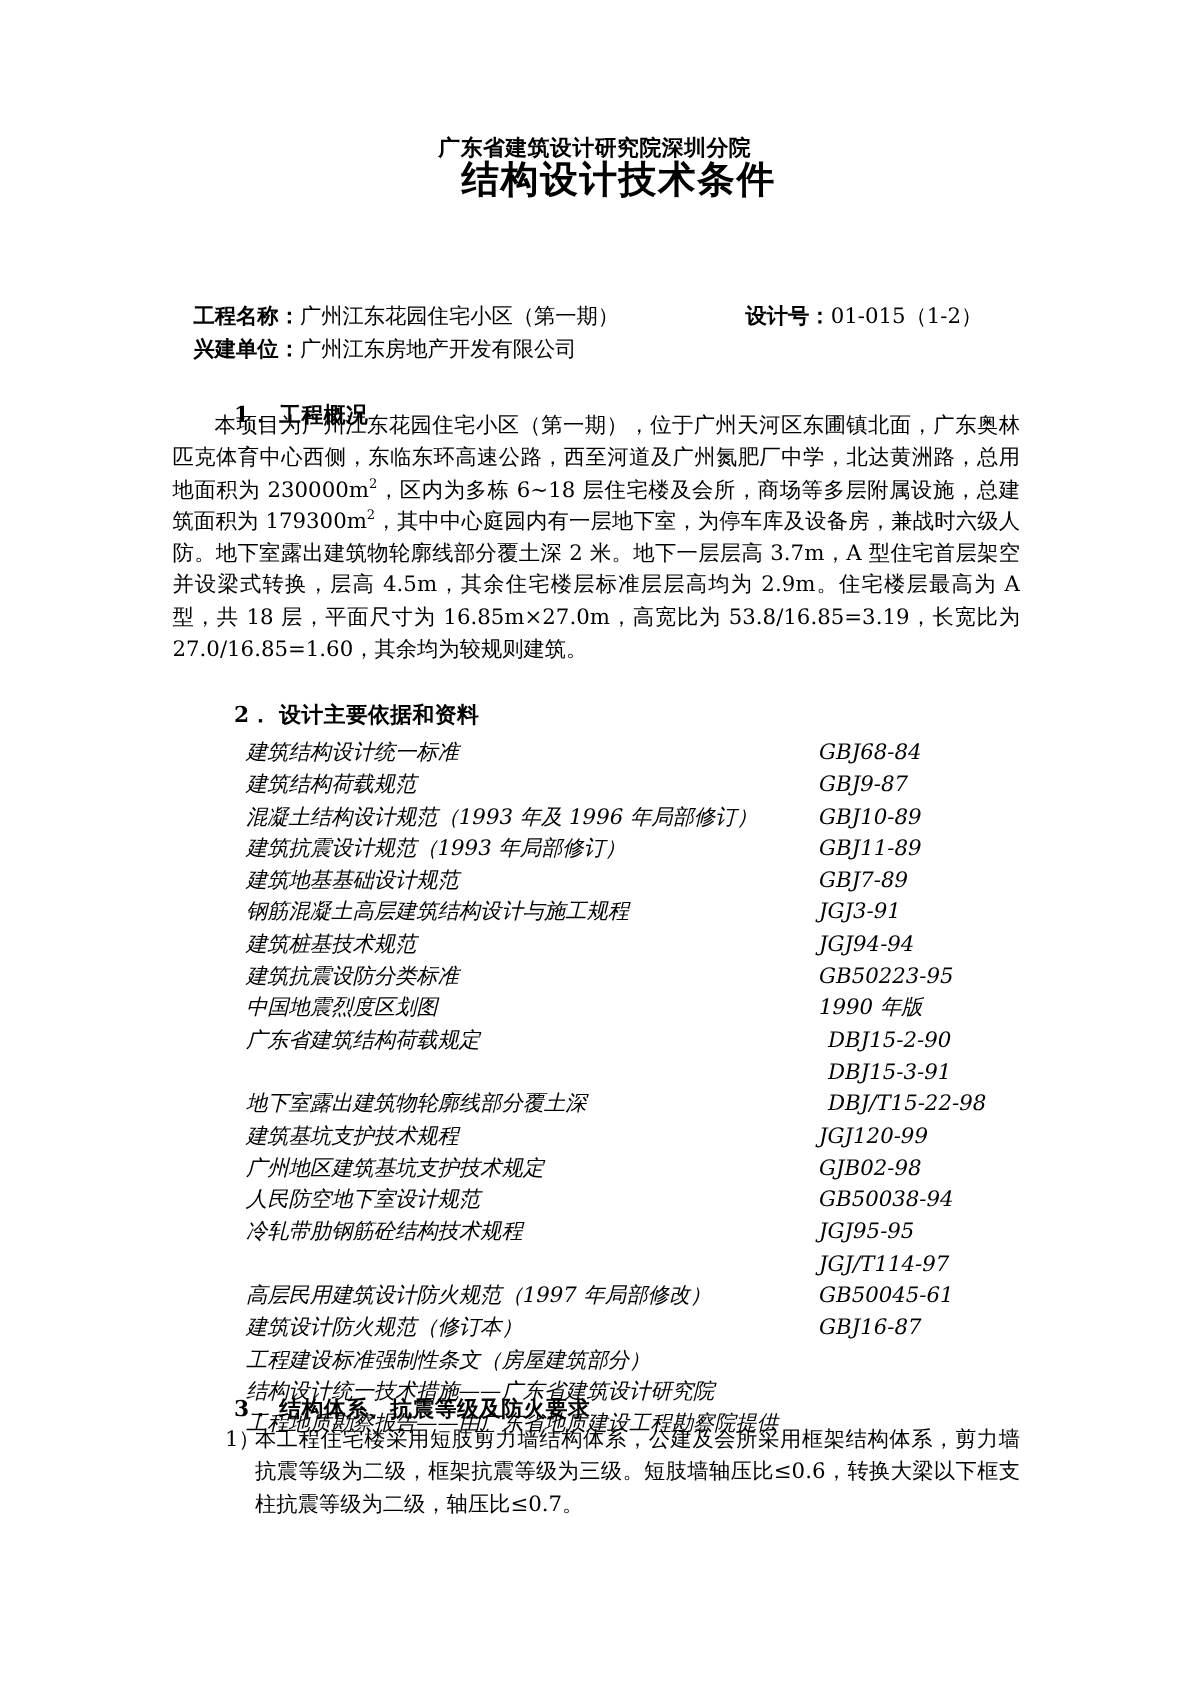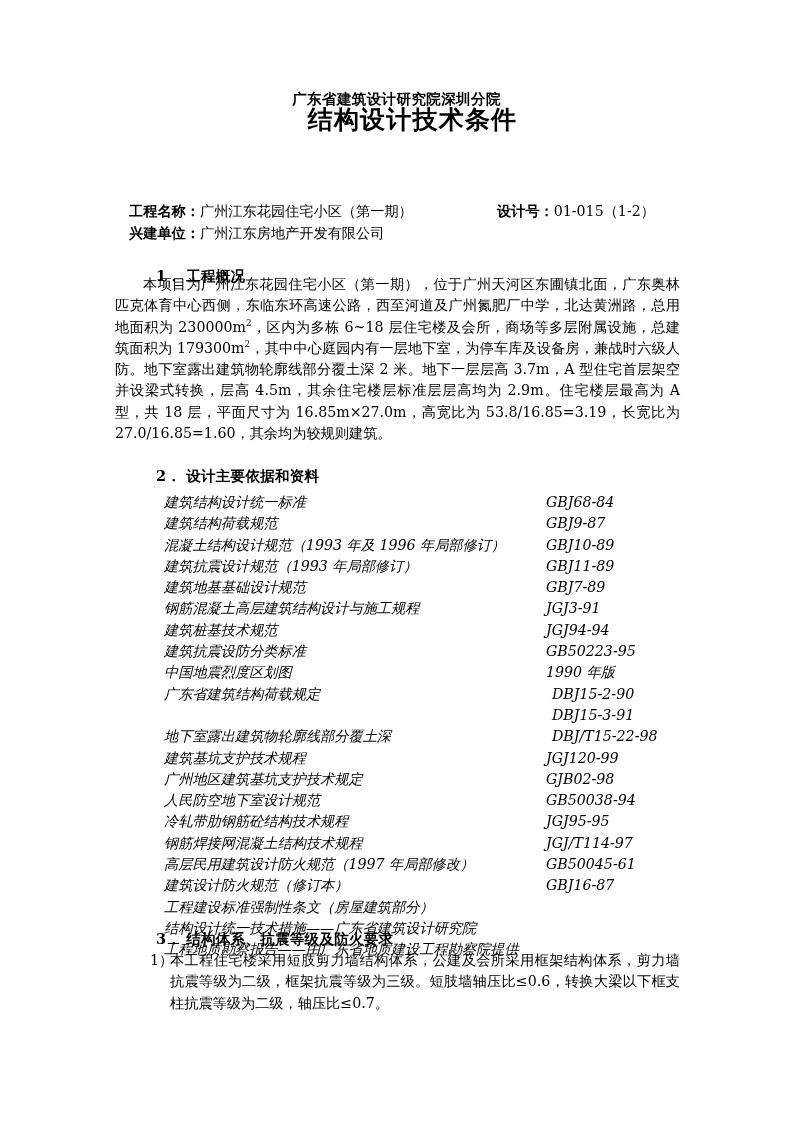--- a/index.html
+++ b/index.html
@@ -196,21 +196,21 @@
       <div class="std-row"><span class="std-name">建筑桩基技术规范</span><span class="std-code">JGJ94-94</span></div>
       <div class="std-row"><span class="std-name">建筑抗震设防分类标准</span><span class="std-code">GB50223-95</span></div>
       <div class="std-row"><span class="std-name">中国地震烈度区划图</span><span class="std-code">1990 年版</span></div>
       <div class="std-row"><span class="std-name">广东省建筑结构荷载规定</span><span class="std-code shift">DBJ15-2-90</span></div>
       <div class="std-row"><span class="std-code shift">DBJ15-3-91</span></div>
       <div class="std-row"><span class="std-name">地下室露出建筑物轮廓线部分覆土深</span><span class="std-code shift">DBJ/T15-22-98</span></div>
       <div class="std-row"><span class="std-name">建筑基坑支护技术规程</span><span class="std-code">JGJ120-99</span></div>
       <div class="std-row"><span class="std-name">广州地区建筑基坑支护技术规定</span><span class="std-code">GJB02-98</span></div>
       <div class="std-row"><span class="std-name">人民防空地下室设计规范</span><span class="std-code">GB50038-94</span></div>
       <div class="std-row"><span class="std-name">冷轧带肋钢筋砼结构技术规程</span><span class="std-code">JGJ95-95</span></div>
-      <div class="std-row"><span class="std-name">钢筋焊接网混凝土结构技术规程</span><span class="std-code">JGJ/T114-97</span></div>
+      <div class="std-row"><span class="std-code">JGJ/T114-97</span></div>
       <div class="std-row"><span class="std-name">高层民用建筑设计防火规范（1997 年局部修改）</span><span class="std-code">GB50045-61</span></div>
       <div class="std-row"><span class="std-name">建筑设计防火规范（修订本）</span><span class="std-code">GBJ16-87</span></div>
       <div class="std-row"><span class="std-name">工程建设标准强制性条文（房屋建筑部分）</span></div>
       <div class="std-row"><span class="std-name">结构设计统一技术措施——广东省建筑设计研究院</span></div>
       <div class="std-row"><span class="std-name">工程地质勘察报告——由广东省地质建设工程勘察院提供</span></div>
     </div>
 
   <div class="sec-head" style="top:930px;">
     <span class="sec-num">3．</span><span>结构体系、抗震等级及防火要求</span>
   </div>

